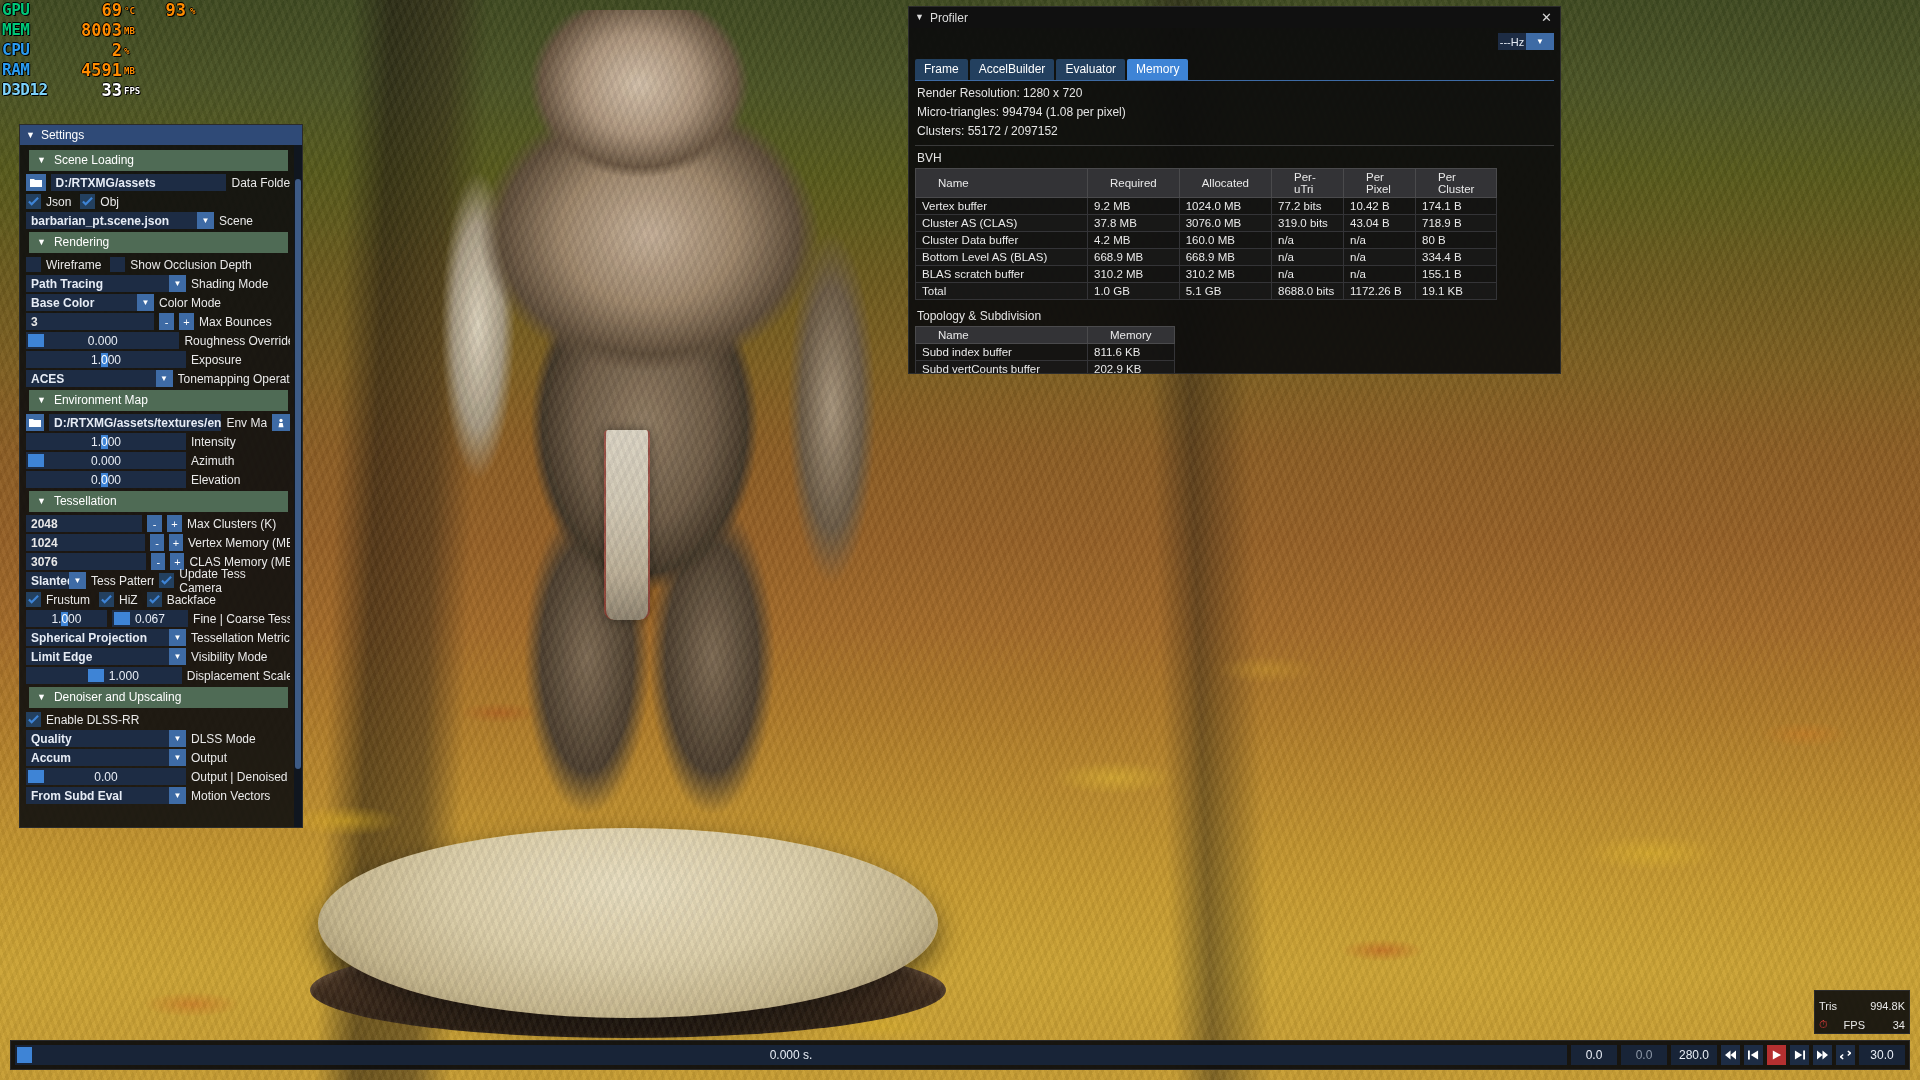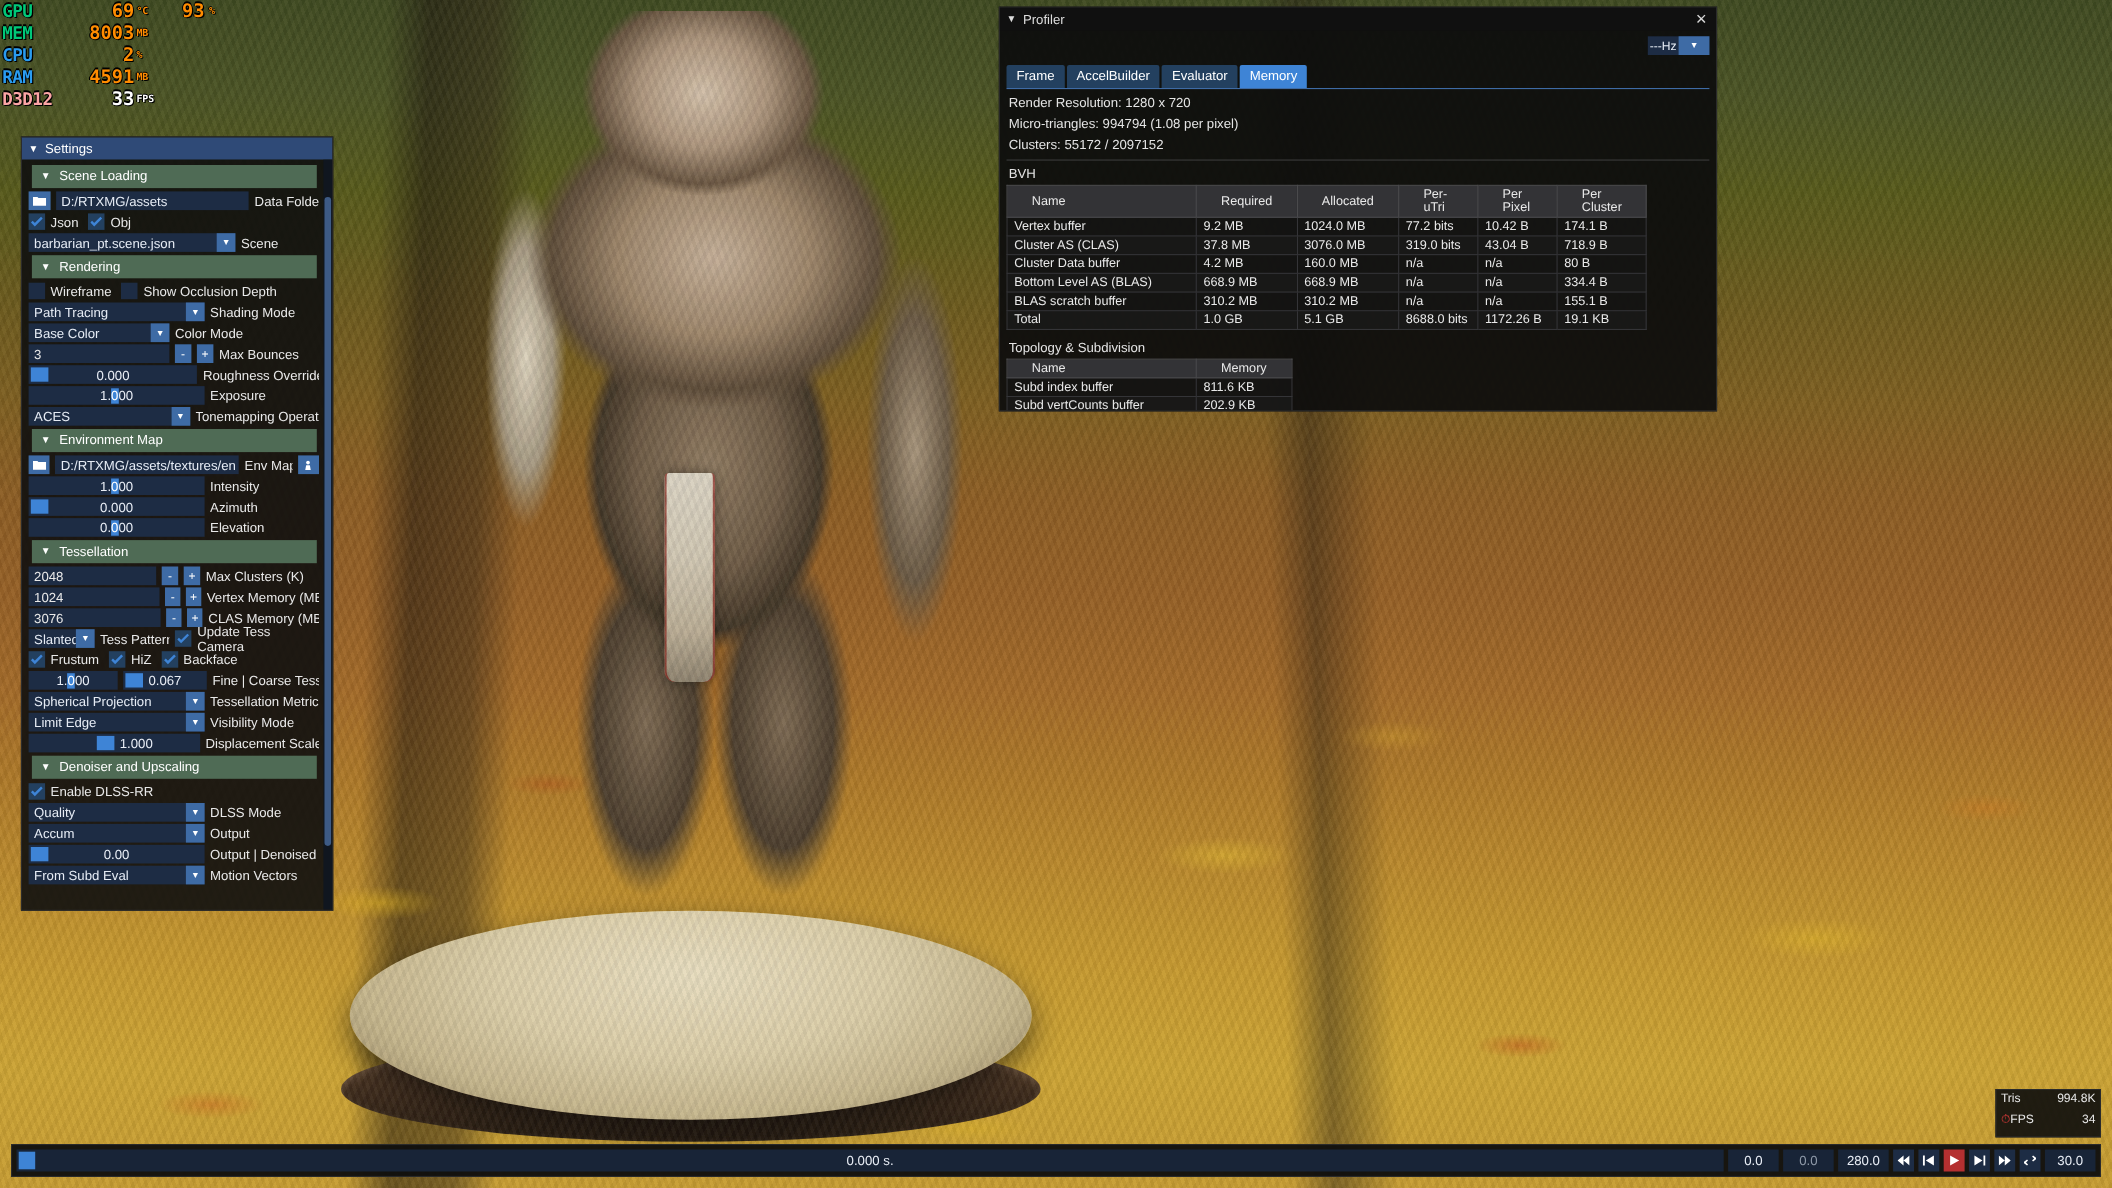--- a/index.html
+++ b/index.html
@@ -116,21 +116,21 @@
   .scroll-thumb{ position:absolute; right:1px; top:34px; width:6px; height:590px; background:#3d5a84; border-radius:3px; }
   .rows{ padding:2px 12px 2px 3px; }
 
   .sect{
     background:#4f6b55; color:#fff; font-size:12px; padding:3px 6px 4px 8px;
     margin:3px 2px 3px 6px; display:flex; align-items:center; gap:8px;
   }
   .row{ display:flex; align-items:center; gap:5px; margin:2px 0 2px 3px; height:17px; }
   .lbl{ font-size:12px; color:#e9e9e9; white-space:nowrap; overflow:hidden; }
 
-  .widget{ background:#1d2c44; height:17px; display:flex; align-items:center; position:relative; }
+  .widget{ background:#1d2c44; height:17px; display:flex; align-items:center; position:relative;font-weight:bold; }
   .txtbox{ width:188px; padding-left:5px; font-size:12px; color:#e6ecf5; }
   .combo{ width:160px; }
   .combo .combo-txt{ padding-left:5px; font-size:12px; color:#e6ecf5; flex:1; white-space:nowrap; overflow:hidden;}
   .combo .arrow{ width:17px; height:17px; background:#3e6ba5; display:flex; align-items:center; justify-content:center; font-size:8px; color:#fff; }
   .btn-small{ width:15px; height:17px; background:#3e6ba5; color:#fff; font-size:11px;
               display:flex; align-items:center; justify-content:center; }
   .folder{ width:21px; height:17px; background:#3e6ba5; display:flex; align-items:center; justify-content:center; }
   .folder svg{ width:12px; height:10px; }
 
   .slider{ position:relative; background:#1d2c44; height:17px; display:flex; align-items:center; justify-content:center; }
@@ -180,21 +180,21 @@
   .tl-num.dim{ color:#8e99a8; }
   .tl-btn{ width:19px; height:20px; background:#1d2c44; display:flex; align-items:center; justify-content:center; }
   .tl-btn.play{ background:#b53030; }
   .tl-btn svg{ width:11px; height:10px; fill:#fff; }
 
   
   #stats{
     position:absolute; right:10px; bottom:46px; width:96px; height:44px;
     background:#0d0d0dE6; border:1px solid #2a2a2a; padding:2px 4px; font-size:11px; color:#e8e8e8;
   }
-  #stats .srow{ display:flex; align-items:flex-start; gap:0; height:19px; }
+  #stats .srow{ display:flex; align-items:flex-end; gap:16px; height:19px; }
   #stats .fps-ic{ color:#e03b3b; font-size:11px; }
   #stats .sval{ margin-left:auto; }
 </style>
 </head>
 <body>
 
 <div id="app">
 
   <div class="viewport">
     <div class="pedestal-rim"></div>
@@ -231,21 +231,21 @@
     </div>
     <div class="osd-row">
       <div class="osd-g1">
         <span class="osd-label" style="color:#2a9cf0">RAM</span>
         <span class="osd-val">4591</span>
       </div>
       <span class="osd-unit" style="left:122px">MB</span>
     </div>
     <div class="osd-row">
       <div class="osd-g1">
-        <span class="osd-label" style="color:#fca5a5">D3D12</span>
+        <span class="osd-label" style="color:#7dd3fc">D3D12</span>
         <span class="osd-val" style="color:#ffffff">33</span>
       </div>
       <span class="osd-unit" style="left:122px;color:#fff">FPS</span>
     </div>
   </div>
 
   <div id="settings" class="imgui">
     <div class="win-title">
       <span class="caret">▼</span>
       <span>Settings</span>

